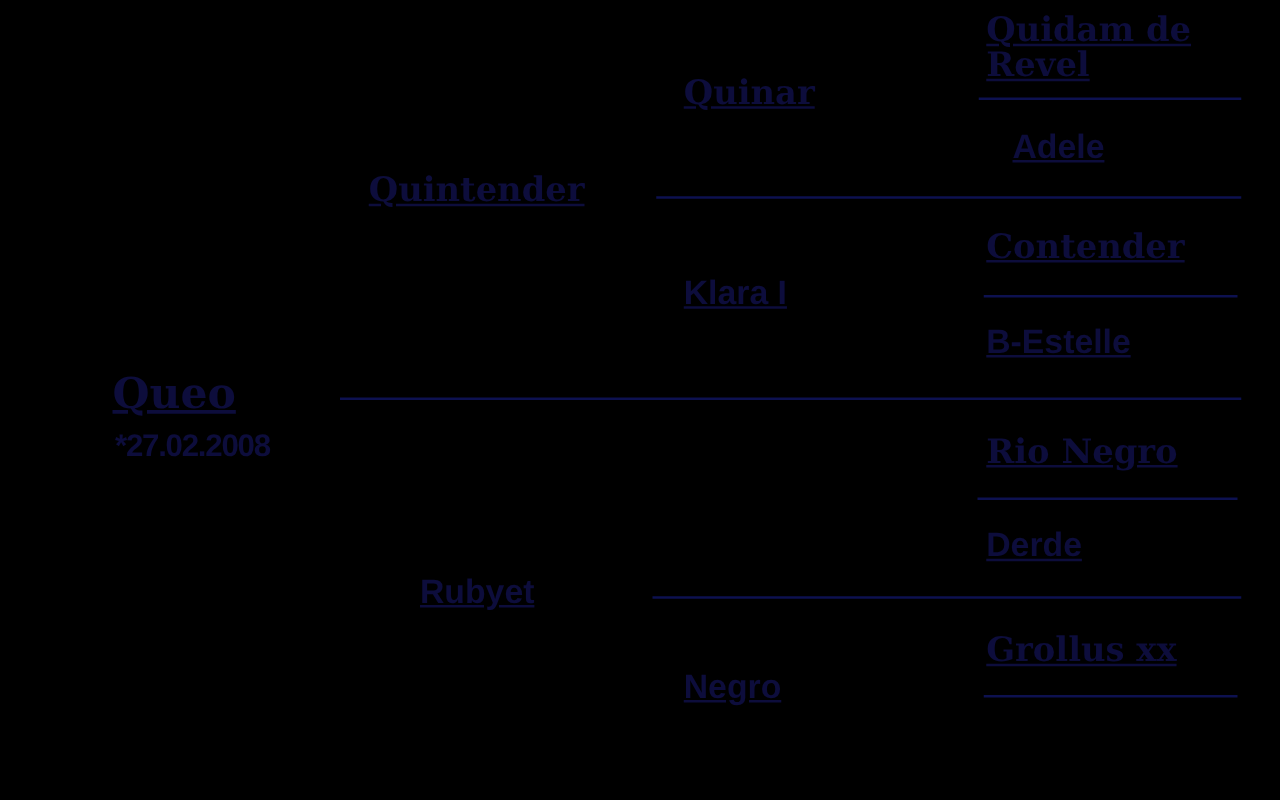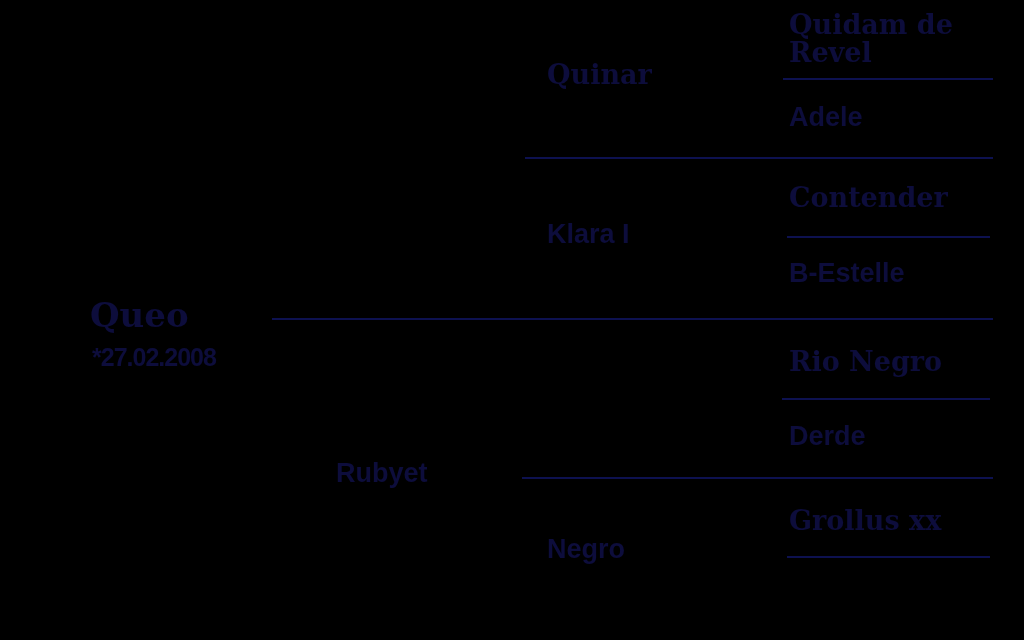--- a/index.html
+++ b/index.html
@@ -8,20 +8,21 @@
     width:1024px;height:640px;
     background:#000;
     overflow:hidden;
     font-family:"Liberation Sans", sans-serif;
   }
   .name{
     position:absolute;
     line-height:1.05;
     white-space:nowrap;
     color:#0d0d3c;
+    text-decoration:underline;
   }
   .serif{font-family:"DejaVu Serif", serif;font-weight:700;font-size:27px;}
   .sans{font-family:"Liberation Sans", sans-serif;font-weight:700;font-size:27px;}
   .subject{font-size:34px;}
   .birthdate{
     position:absolute;
     font-family:"Liberation Sans", sans-serif;
     font-weight:700;
     font-size:25px;
     letter-spacing:-1px;
@@ -38,28 +39,29 @@
   }
 </style>
 </head>
 <body style="background: rgb(0, 0, 0);">
 
 <div id="stage" style="background: rgb(0, 0, 0);">
 
   <div class="name serif subject" style="left: 90px; top: 298px; color: rgb(13, 13, 60);">Queo</div>
   <div class="birthdate" style="left: 92px; top: 343px; color: rgb(13, 13, 60);">*27.02.2008</div>
 
+  <div class="name serif" style="left: 295px; top: 139px; color: rgb(13, 13, 60);">Quintender</div>
   <div class="name sans" style="left: 336px; top: 459px; color: rgb(13, 13, 60);">Rubyet</div>
 
   <div class="name serif gen3" style="top: 61px; color: rgb(13, 13, 60);">Quinar</div>
   <div class="name sans gen3" style="top: 220px; color: rgb(13, 13, 60);">Klara I</div>
   <div class="name sans gen3" style="top: 535px; color: rgb(13, 13, 60);">Negro</div>
 
   <div class="name serif gen4 wrap" style="top: 11px; color: rgb(13, 13, 60);">Quidam de Revel</div>
-  <div class="name sans gen4" style="top: 103px; color: rgb(13, 13, 60);">Adele</div>
+  <div class="name sans gen4" style="top: 103px; color: rgb(13, 13, 60); margin-left: 21px;">Adele</div>
   <div class="name serif gen4" style="top: 184px; color: rgb(13, 13, 60);">Contender</div>
   <div class="name serif gen4" style="top: 348px; color: rgb(13, 13, 60);">Rio Negro</div>
   <div class="name sans gen4" style="top: 259px; color: rgb(13, 13, 60);">B-Estelle</div>
   <div class="name sans gen4" style="top: 422px; color: rgb(13, 13, 60);">Derde</div>
   <div class="name serif gen4" style="top: 507px; color: rgb(13, 13, 60);">Grollus xx</div>
 
   <div class="hline" style="left: 783px; top: 78px; width: 210px; background: rgb(13, 17, 80);"></div>
   <div class="hline" style="left: 525px; top: 157px; width: 468px; background: rgb(13, 17, 80);"></div>
   <div class="hline" style="left: 787px; top: 236px; width: 203px; background: rgb(13, 17, 80);"></div>
   <div class="hline" style="left: 272px; top: 318px; width: 721px; background: rgb(13, 17, 80);"></div>

